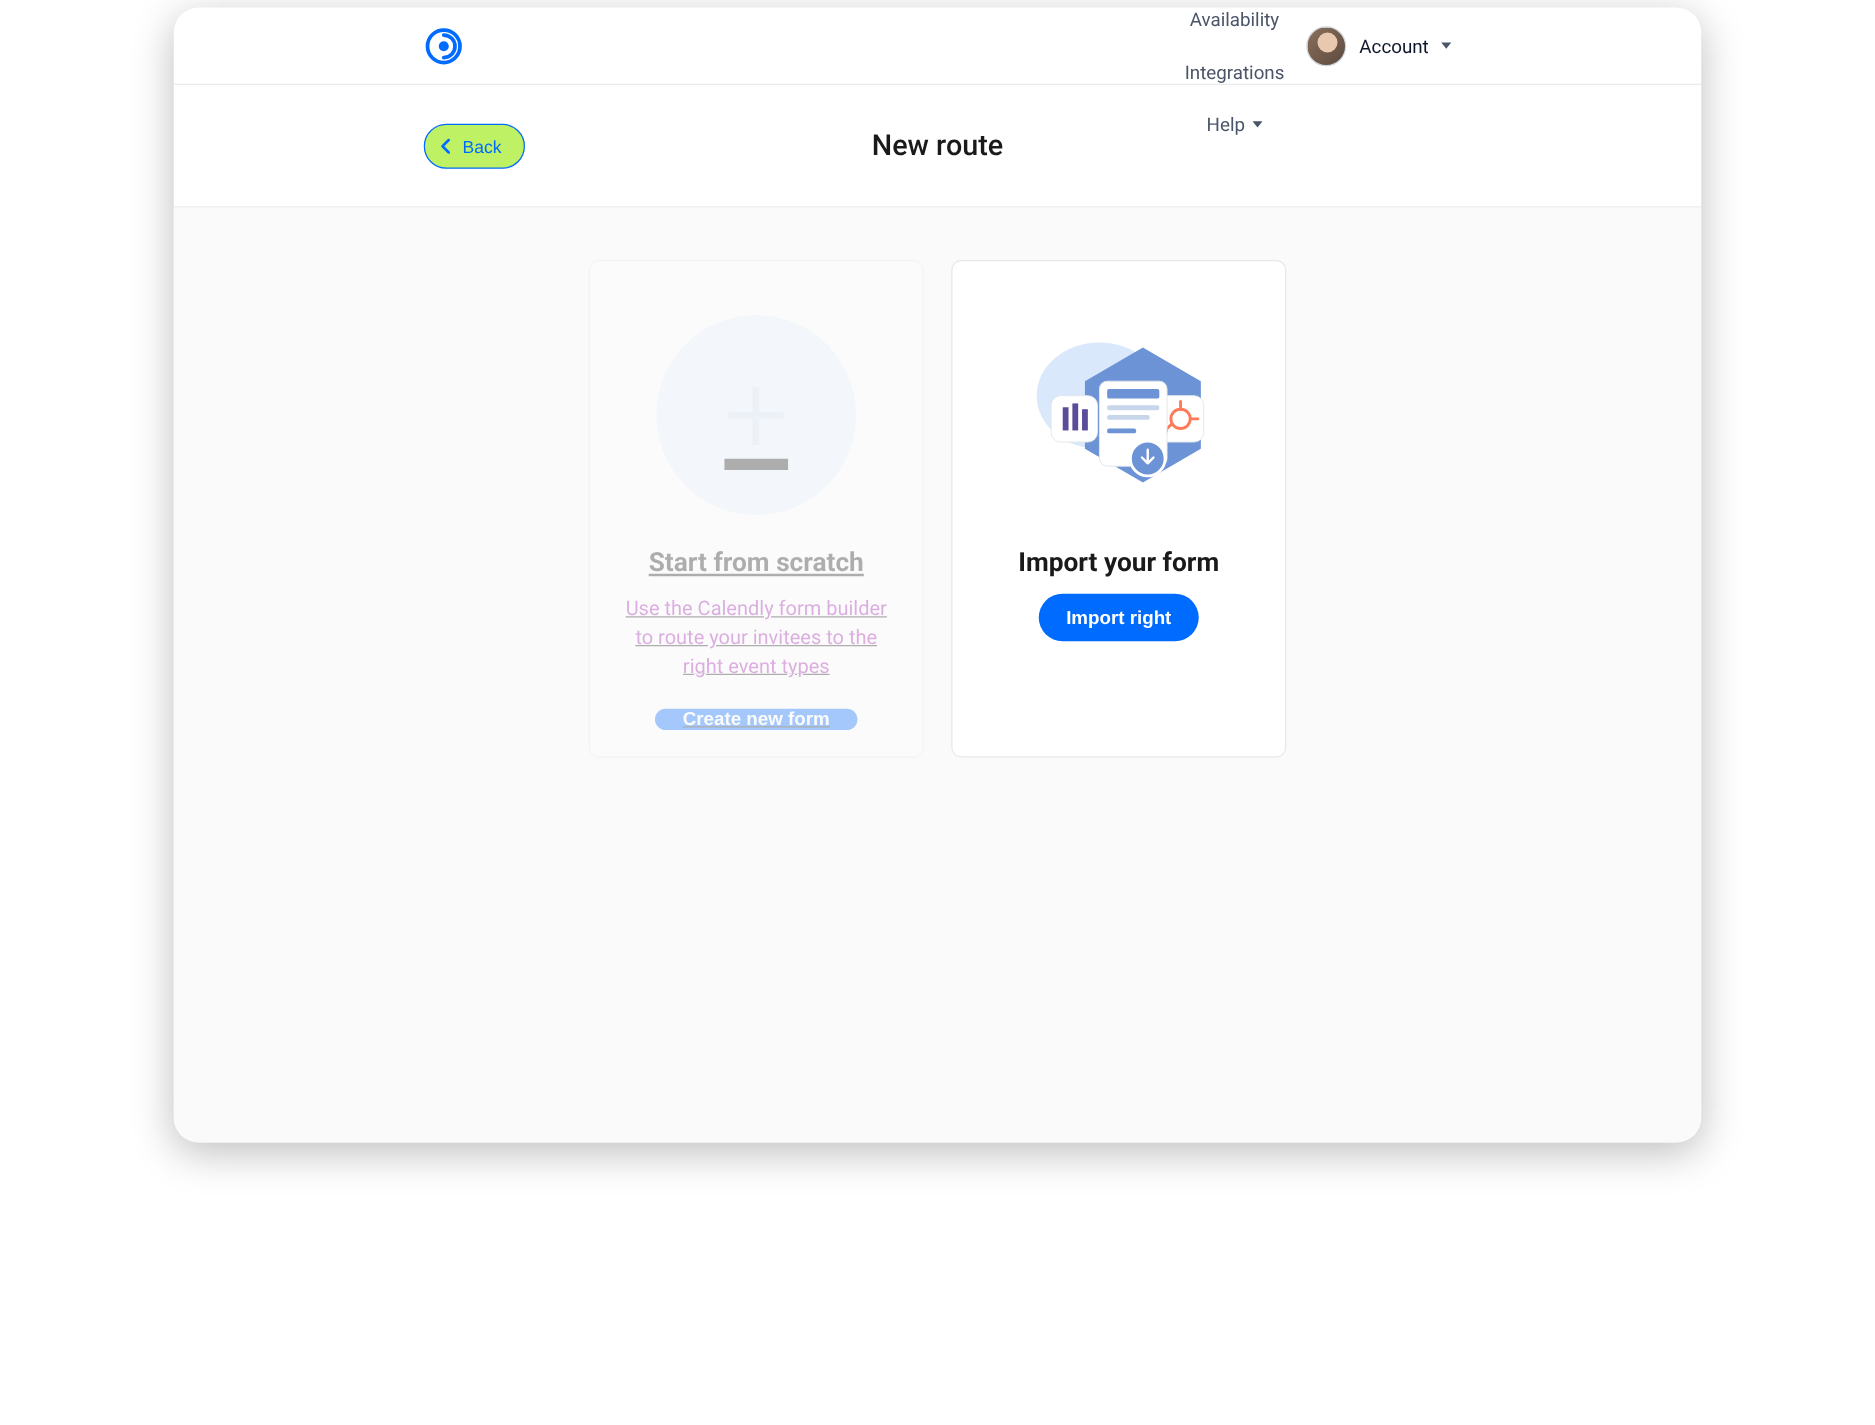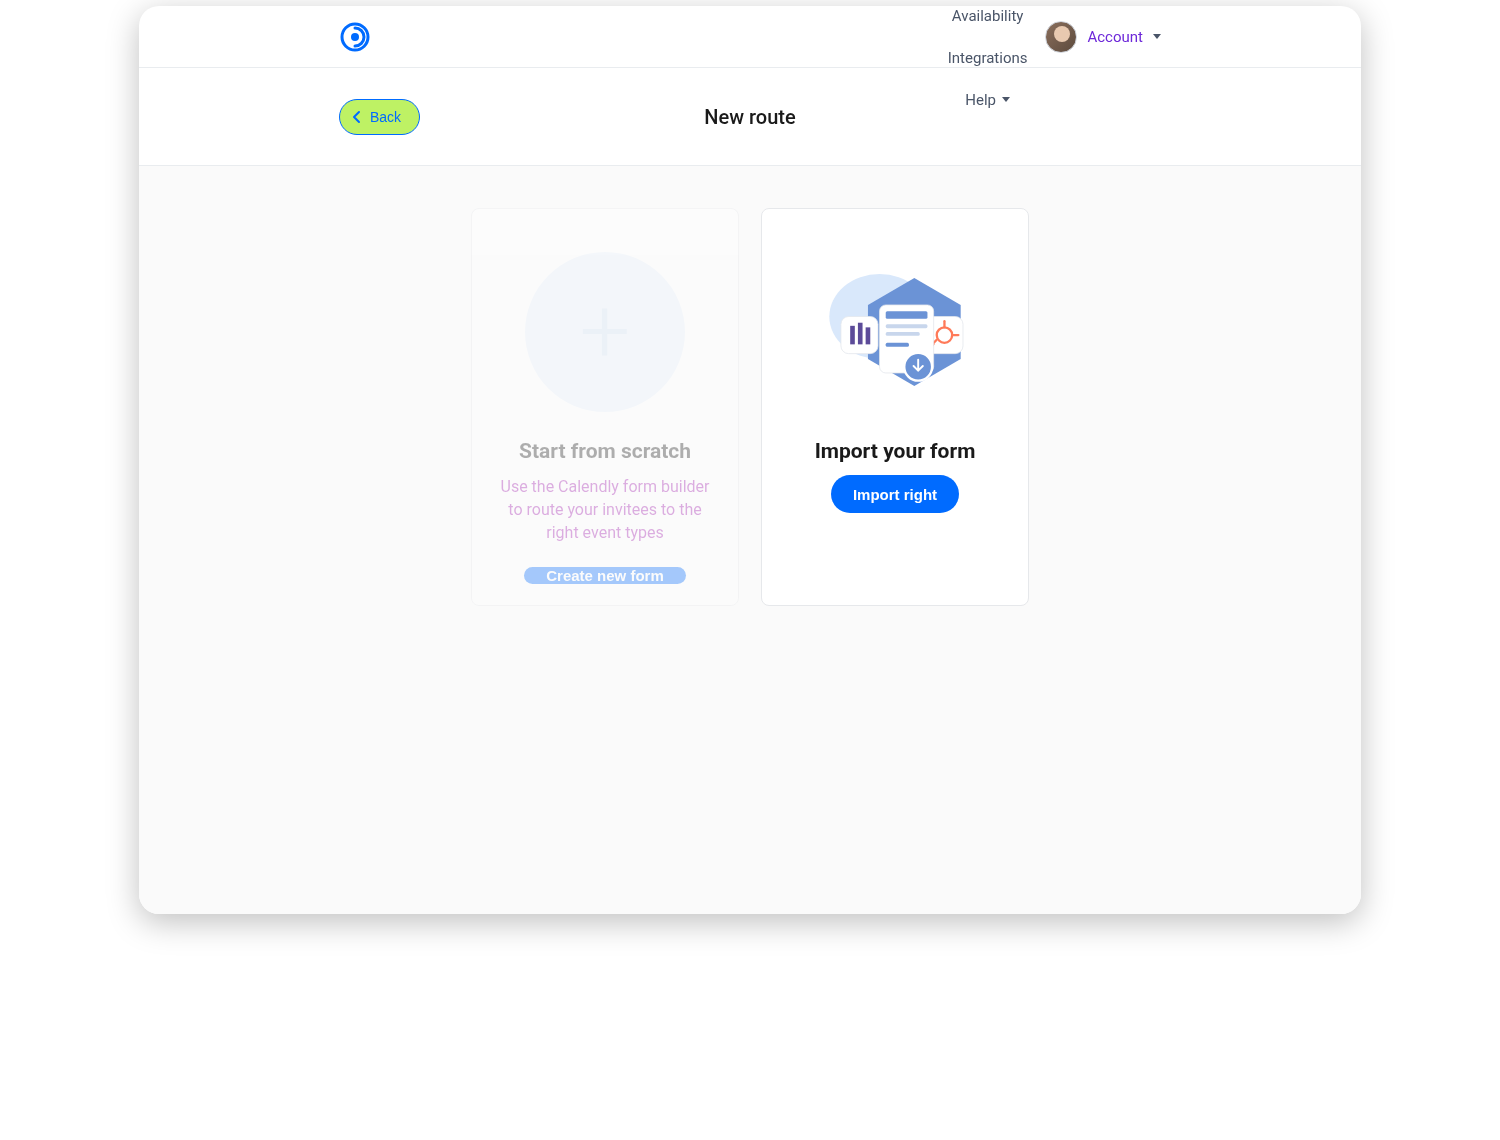--- a/index.html
+++ b/index.html
@@ -78,21 +78,21 @@
     .avatar::after {
       content: "";
       position: absolute;
       top: 4px; left: 8px;
       width: 16px; height: 16px;
       border-radius: 50%;
       background: #e8c9b0;
     }
     .account-label {
       font-size: 15px;
-      color: #6d28d9;
+      color: #0f172a;
     }
     
     .subheader {
       height: 98px;
       border-bottom: 1px solid #e9ecef;
       display: flex;
       align-items: center;
       position: relative;
       padding: 0 200px;
     }
@@ -107,21 +107,21 @@
       align-items: center;
       gap: 8px;
       font-size: 14px;
       font-weight: 500;
       cursor: pointer;
     }
     .page-title {
       position: absolute;
       left: 50%;
       transform: translateX(-50%);
-      font-size: 20px;
+      font-size: 23px;
       font-weight: 500;
       color: #1a1a1a;
     }
     
     .content {
       background: #fafafa;
       height: calc(100% - 160px);
       padding: 42px 0;
     }
     .cards {
@@ -134,21 +134,21 @@
       height: 398px;
       background: #ffffff;
       border: 1px solid #e6e8eb;
       border-radius: 8px;
       padding: 38px 24px 28px;
       display: flex;
       flex-direction: column;
       align-items: center;
       text-align: center;
     }
-    .card.dim { opacity: 0.34; }
+    .card.dim { opacity: 0.34; text-decoration: underline; }
     .card-illustration {
       width: 170px;
       height: 170px;
       margin-bottom: 22px;
       display: flex;
       align-items: center;
       justify-content: center;
       flex-shrink: 0;
     }
     .card-title {

